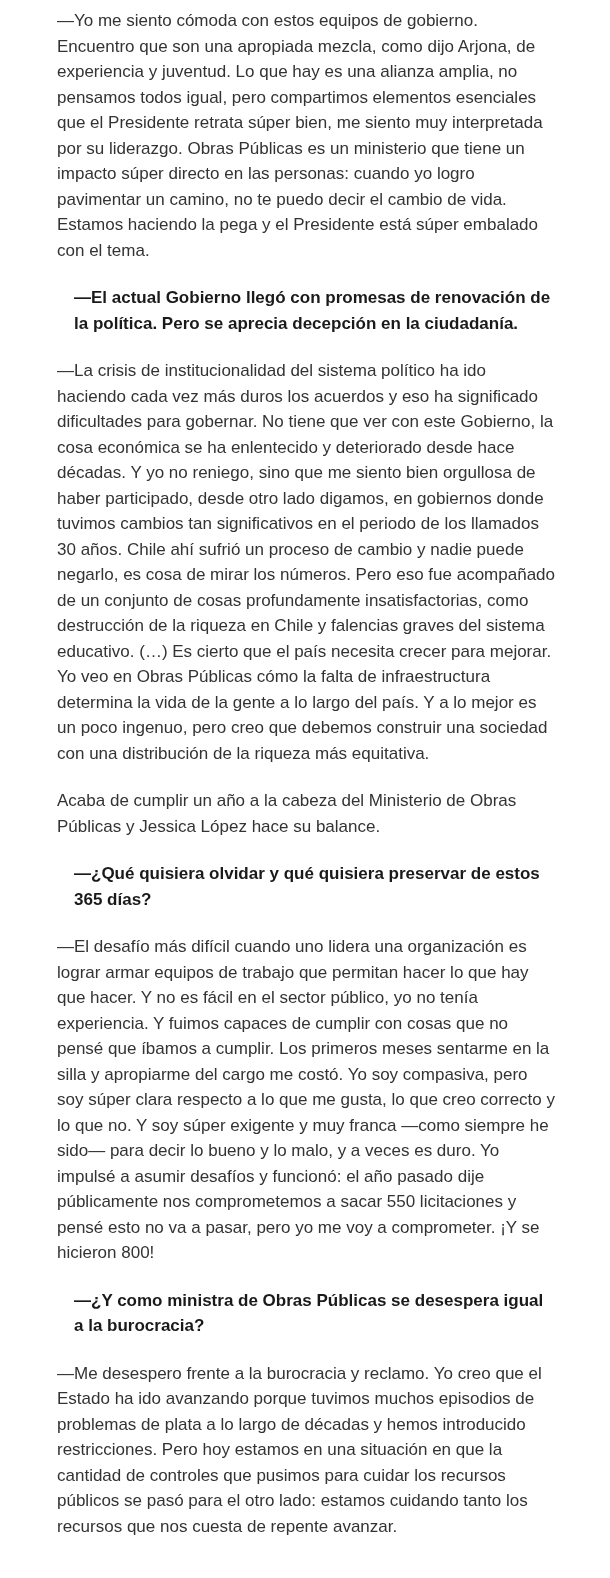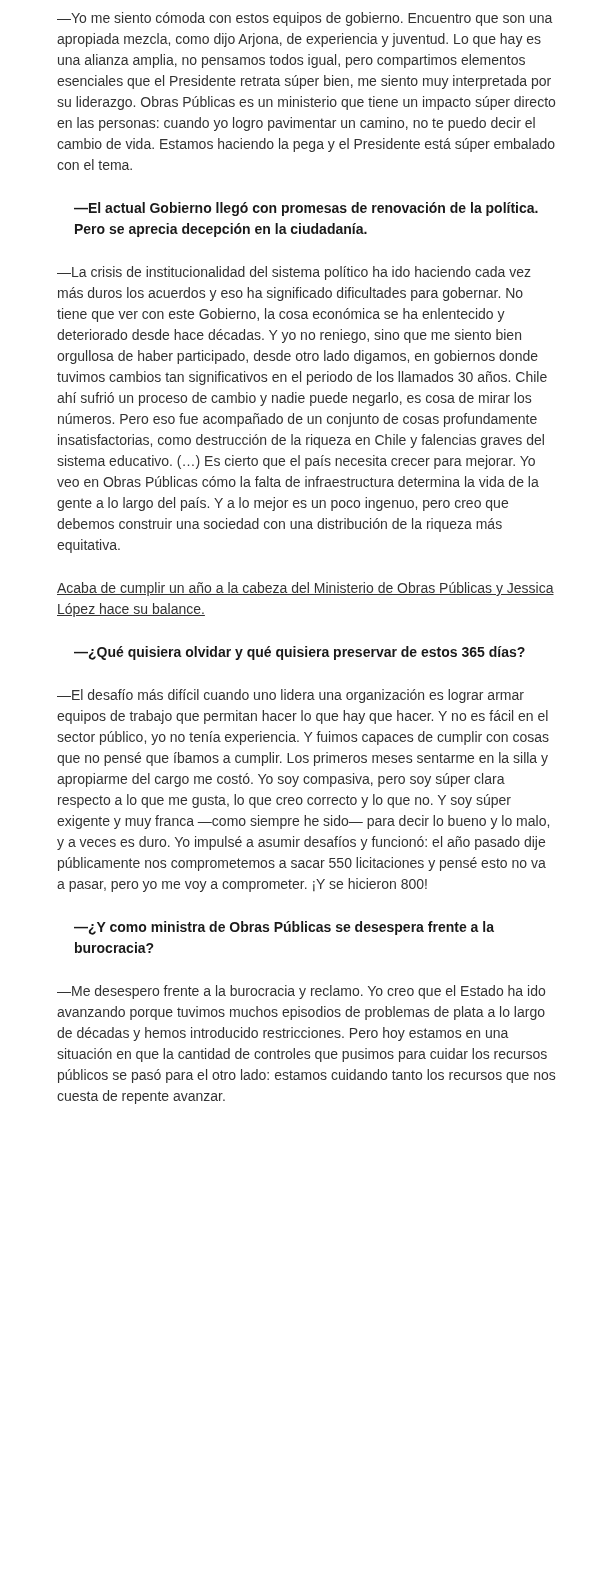--- a/index.html
+++ b/index.html
@@ -10,38 +10,37 @@
   body {
     width: 610px;
     min-height: 1578px;
     font-family: "Liberation Sans", "DejaVu Sans", sans-serif;
     -webkit-font-smoothing: antialiased;
   }
   .article-body {
     box-sizing: border-box;
     width: 610px;
     padding: 8px 53px 20px 57px;
-    font-size: 14px;
+    font-size: 17px;
     line-height: 1.5;
     color: #333333;
     text-align: left;
   }
   .article-body p {
     margin: 0 0 22px 0;
     padding: 0;
     word-spacing: normal;
   }
   .article-body p.question {
     font-weight: 700;
     color: #1a1a1a;
     margin-left: 17px;
   }
   .article-body p.narration {
     font-weight: 400;
-    text-decoration: underline;
   }
   .article-body p:last-child {
     margin-bottom: 12px;
   }
 </style>
 </head>
 <body>
 
 <article class="article-body">
   <p class="answer">—Yo me siento cómoda con estos equipos de gobierno. Encuentro que son una apropiada mezcla, como dijo Arjona, de experiencia y juventud. Lo que hay es una alianza amplia, no pensamos todos igual, pero compartimos elementos esenciales que el Presidente retrata súper bien, me siento muy interpretada por su liderazgo. Obras Públicas es un ministerio que tiene un impacto súper directo en las personas: cuando yo logro pavimentar un camino, no te puedo decir el cambio de vida. Estamos haciendo la pega y el Presidente está súper embalado con el tema.</p>
@@ -49,16 +48,16 @@
   <p class="question">—El actual Gobierno llegó con promesas de renovación de la política. Pero se aprecia decepción en la ciudadanía.</p>
 
   <p class="answer">—La crisis de institucionalidad del sistema político ha ido haciendo cada vez más duros los acuerdos y eso ha significado dificultades para gobernar. No tiene que ver con este Gobierno, la cosa económica se ha enlentecido y deteriorado desde hace décadas. Y yo no reniego, sino que me siento bien orgullosa de haber participado, desde otro lado digamos, en gobiernos donde tuvimos cambios tan significativos en el periodo de los llamados 30 años. Chile ahí sufrió un proceso de cambio y nadie puede negarlo, es cosa de mirar los números. Pero eso fue acompañado de un conjunto de cosas profundamente insatisfactorias, como destrucción de la riqueza en Chile y falencias graves del sistema educativo. (…) Es cierto que el país necesita crecer para mejorar. Yo veo en Obras Públicas cómo la falta de infraestructura determina la vida de la gente a lo largo del país. Y a lo mejor es un poco ingenuo, pero creo que debemos construir una sociedad con una distribución de la riqueza más equitativa.</p>
 
   <p class="narration">Acaba de cumplir un año a la cabeza del Ministerio de Obras Públicas y Jessica López hace su balance.</p>
 
   <p class="question">—¿Qué quisiera olvidar y qué quisiera preservar de estos 365 días?</p>
 
   <p class="answer">—El desafío más difícil cuando uno lidera una organización es lograr armar equipos de trabajo que permitan hacer lo que hay que hacer. Y no es fácil en el sector público, yo no tenía experiencia. Y fuimos capaces de cumplir con cosas que no pensé que íbamos a cumplir. Los primeros meses sentarme en la silla y apropiarme del cargo me costó. Yo soy compasiva, pero soy súper clara respecto a lo que me gusta, lo que creo correcto y lo que no. Y soy súper exigente y muy franca —como siempre he sido— para decir lo bueno y lo malo, y a veces es duro. Yo impulsé a asumir desafíos y funcionó: el año pasado dije públicamente nos comprometemos a sacar 550 licitaciones y pensé esto no va a pasar, pero yo me voy a comprometer. ¡Y se hicieron 800!</p>
 
-  <p class="question">—¿Y como ministra de Obras Públicas se desespera frente a la burocracia?</p>
+  <p class="question">—¿Y como ministra de Obras Públicas se desespera igual a la burocracia?</p>
 
   <p class="answer">—Me desespero frente a la burocracia y reclamo. Yo creo que el Estado ha ido avanzando porque tuvimos muchos episodios de problemas de plata a lo largo de décadas y hemos introducido restricciones. Pero hoy estamos en una situación en que la cantidad de controles que pusimos para cuidar los recursos públicos se pasó para el otro lado: estamos cuidando tanto los recursos que nos cuesta de repente avanzar.</p>
 </article>
 
 </body></html>

